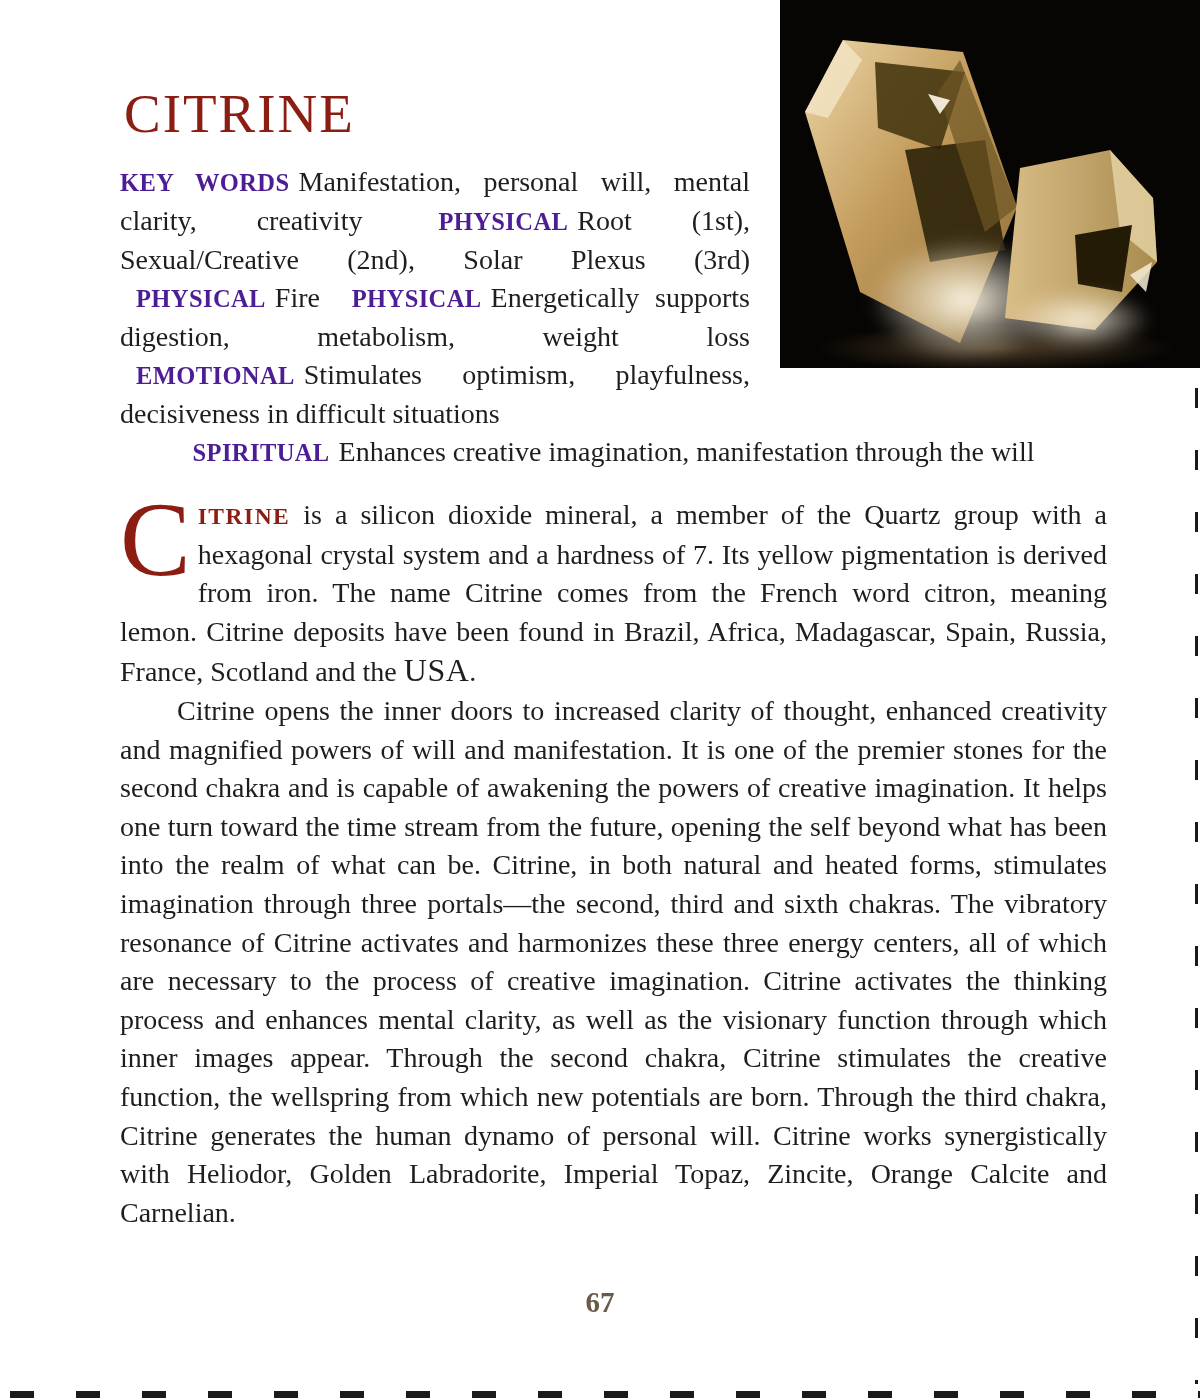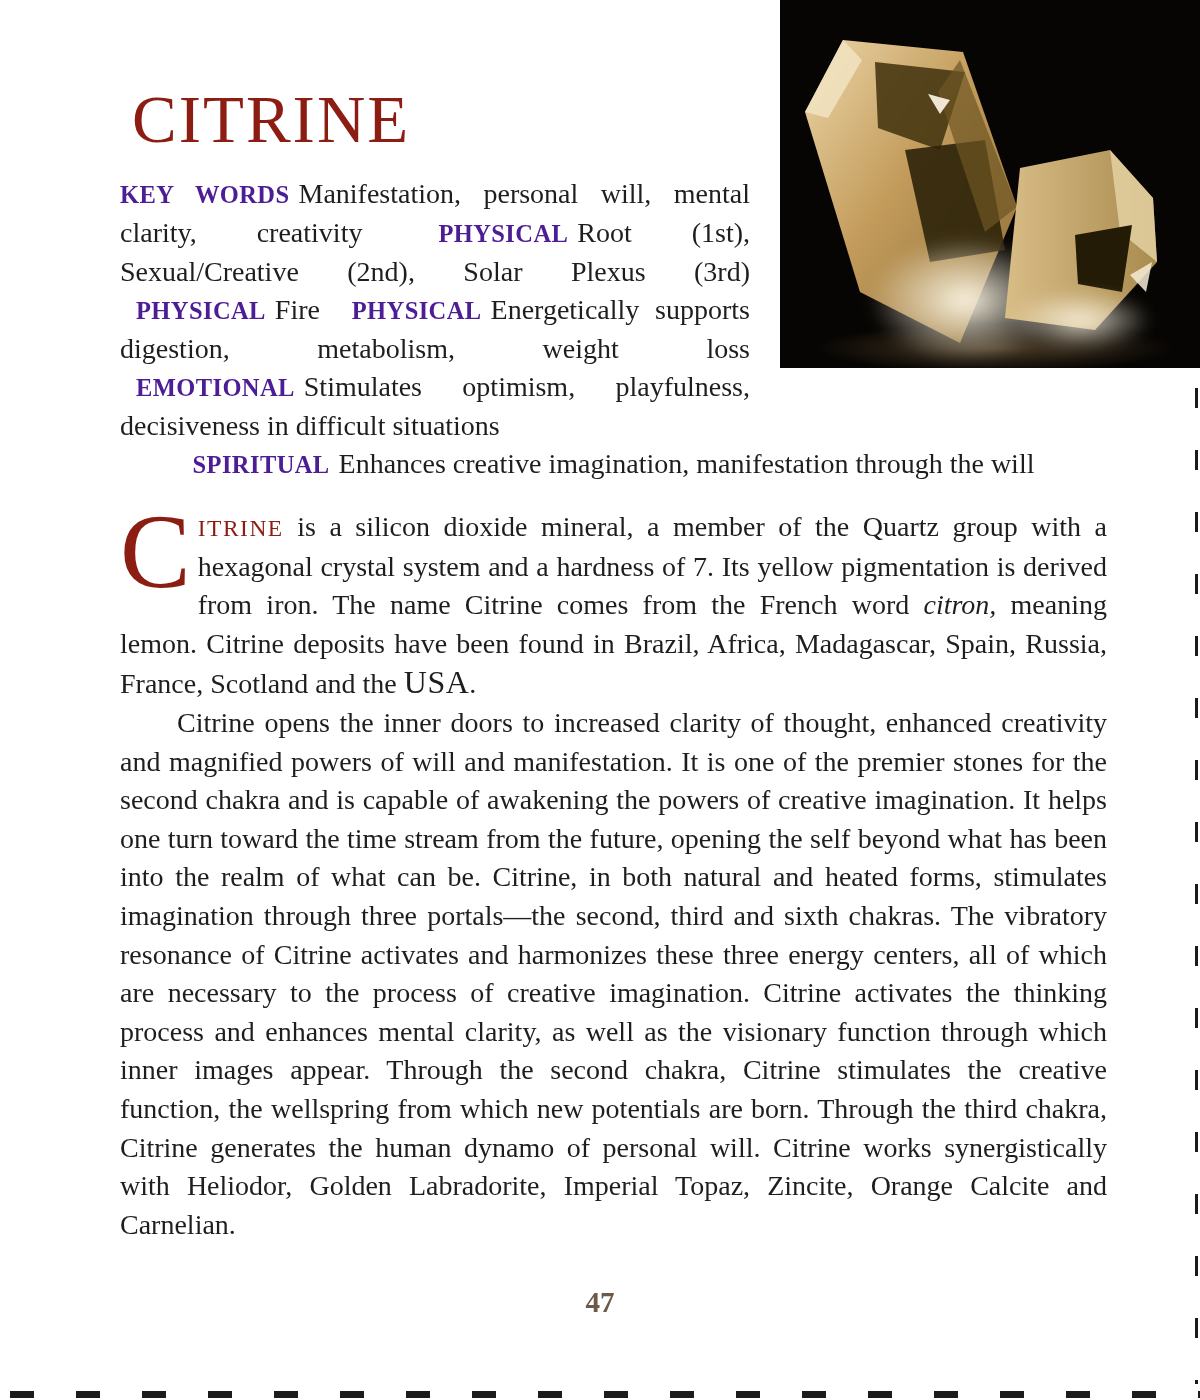--- a/index.html
+++ b/index.html
@@ -2,34 +2,34 @@
 <html lang="en"><head>
 <meta charset="utf-8">
 <style>
   html,body{margin:0;padding:0;background:#ffffff;}
   .page{position:relative;width:1200px;height:1400px;background:#ffffff;overflow:hidden;
         font-family:"Liberation Serif","DejaVu Serif",serif;color:#1e1e1e;
         -webkit-hyphens:auto;hyphens:auto;}
   .photo{position:absolute;top:0;left:780px;width:420px;height:368px;}
   .photo svg{display:block;width:420px;height:368px;}
   .content{position:absolute;left:120px;top:0;width:987px;}
-  .title{margin:86px 0 0 12px;font-size:67px;font-weight:400;letter-spacing:2px;
+  .title{margin:86px 0 0 4px;font-size:55px;font-weight:400;letter-spacing:2px;
          color:#8c1d12;line-height:1;}
   .kw{width:630px;margin-top:22px;font-size:28px;line-height:38px;text-align:justify;}
   .kw-full{width:987px;font-size:28px;line-height:38px;margin-top:0;text-align:center;}
   .kw-label{color:#4c1d95;font-weight:700;font-size:24.5px;letter-spacing:0.4px;
             margin-right:9px;white-space:nowrap;}
   .kw-label.mid{margin-left:16px;}
   .bodytext{margin-top:24px;font-size:28px;line-height:38.6px;text-align:justify;}
   .bodytext p{margin:0;padding:0;}
   .p2{text-indent:57px;}
   .dropcap{float:left;color:#8c1d12;font-size:106px;line-height:80px;
            padding:4px 7px 0 0;font-weight:400;}
-  .lead-caps{color:#8c1d12;font-size:23.5px;letter-spacing:1.5px;font-weight:400;}
-  .it{font-style:italic;}
+  .lead-caps{color:#8c1d12;font-size:23.5px;letter-spacing:1.5px;font-weight:700;}
+  .it{}
   .sc{font-size:32px;letter-spacing:0.5px;}
   .pageno{position:absolute;top:1286px;left:0;width:100%;text-align:center;
           font-weight:700;font-size:29px;color:#6b5a49;}
   .bottom-ticks{position:absolute;left:10px;right:0;bottom:2px;height:7px;
           background:repeating-linear-gradient(to right,#1b1b1b 0 24px,transparent 24px 66px);}
   .right-ticks{position:absolute;top:388px;bottom:16px;right:2px;width:3px;
           background:repeating-linear-gradient(to bottom,#1b1b1b 0 20px,transparent 20px 62px);}
 </style>
 </head>
 <body>
@@ -95,18 +95,18 @@
       <span class="kw-label">SPIRITUAL</span><span>Enhances creative imagination, manifestation through the will</span>
     </div>
 
     <div class="bodytext">
       <p><span class="dropcap">C</span><span class="lead-caps">ITRINE</span><span> is a silicon dioxide mineral, a member of the Quartz group with a hexagonal crystal system and a hardness of 7. Its yellow pigmentation is derived from iron. The name Citrine comes from the French word </span><span class="it">citron,</span><span> meaning lemon. Citrine deposits have been found in Brazil, Africa, Madagascar, Spain, Russia, France, Scotland and the </span><span class="sc">USA</span><span>.</span></p>
       <p class="p2">Citrine opens the inner doors to increased clarity of thought, enhanced creativity and magnified powers of will and manifestation. It is one of the premier stones for the second chakra and is capable of awakening the powers of creative imagination. It helps one turn toward the time stream from the future, opening the self beyond what has been into the realm of what can be. Citrine, in both natural and heated forms, stimulates imagination through three portals—the second, third and sixth chakras. The vibratory resonance of Citrine activates and harmonizes these three energy centers, all of which are necessary to the process of creative imagination. Citrine activates the thinking process and enhances mental clarity, as well as the visionary function through which inner images appear. Through the second chakra, Citrine stimulates the creative function, the wellspring from which new potentials are born. Through the third chakra, Citrine generates the human dynamo of personal will. Citrine works synergistically with Heliodor, Golden Labradorite, Imperial Topaz, Zincite, Orange Calcite and Carnelian.</p>
     </div>
 
   </div>
 
-  <div class="pageno">47</div>
+  <div class="pageno">67</div>
 
   <div class="right-ticks"></div>
   <div class="bottom-ticks"></div>
 
 </div>
 
 </body></html>

